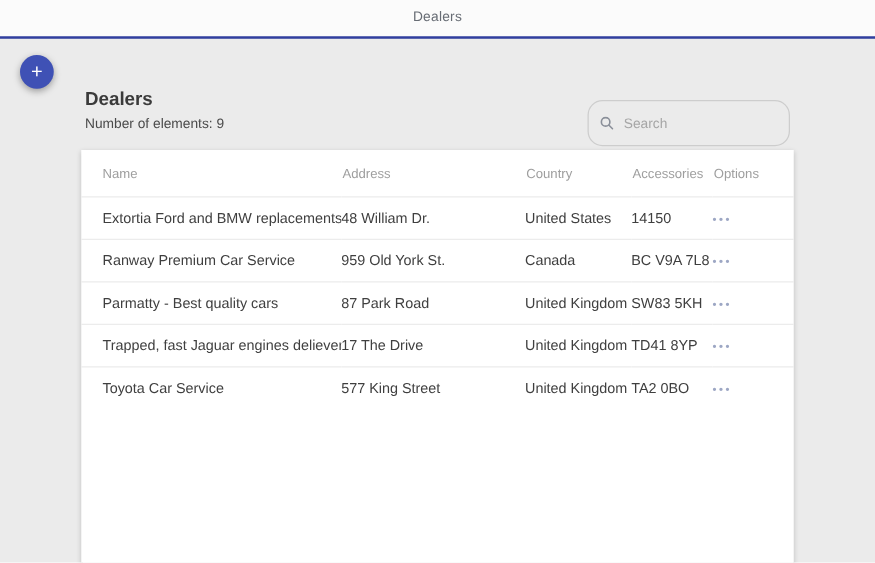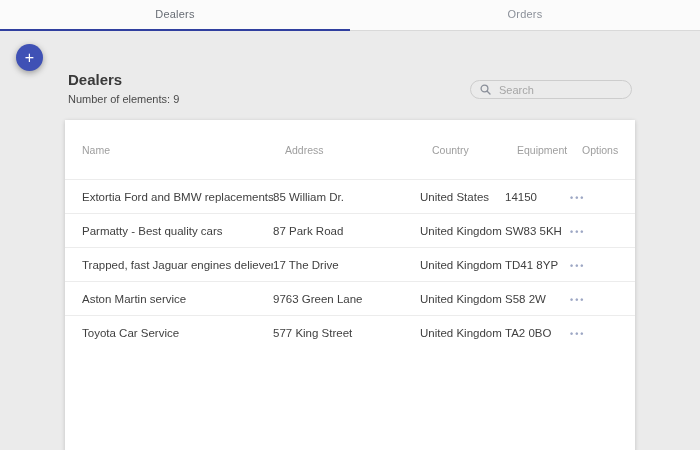--- a/index.html
+++ b/index.html
@@ -18,60 +18,57 @@
     position:absolute; left:16px; top:44px; width:27px; height:27px; border-radius:50%;
     background:#3f51b5; color:#fff; border:none; padding:0;
     font-size:16px; line-height:26px; text-align:center; cursor:pointer;
     box-shadow:0 2px 6px rgba(0,0,0,0.35);
   }
   
   .page-title { position:absolute; left:68px; top:71px; font-size:15px; font-weight:bold; color:#3a3a3a; }
   .page-subtitle { position:absolute; left:68px; top:93px; font-size:11px; color:#4a4a4a; }
   
   .search {
-    position:absolute; left:470px; top:80px; width:162px; height:19px; box-sizing:border-box;
+    position:absolute; left:470px; top:80px; width:162px; height:37px; box-sizing:border-box;
     border:1px solid #cdcdcd; border-radius:12px; display:flex; align-items:center; padding:0 9px;
   }
   .search svg { flex:0 0 auto; margin-right:6px; }
   .search input {
     border:none; background:transparent; outline:none; width:100%;
     font-size:11px; color:#555; font-family:"Liberation Sans", sans-serif;
   }
   .search input::placeholder { color:#a6a6a6; }
   
   .card {
     position:absolute; left:65px; top:120px; width:570px; height:400px;
     background:#fff; box-shadow:0 1px 4px rgba(0,0,0,0.18);
   }
   table { width:100%; border-collapse:collapse; table-layout:fixed; }
   col.c-name{width:208px} col.c-address{width:147px} col.c-country{width:85px} col.c-postal{width:65px} col.c-options{width:65px}
   th {
     height:35px; font-size:10.5px; font-weight:normal; color:#9e9e9e; text-align:left;
-    padding:12px; vertical-align:middle;
+    padding:1px; vertical-align:middle;
   }
   td {
     height:33px; font-size:11.5px; color:#3f3f3f; padding:0; vertical-align:middle;
     border-top:1px solid #ececec; white-space:nowrap; overflow:hidden;
   }
   th:first-child, td:first-child { padding-left:17px; }
   .options-btn {
     background:none; border:none; padding:0; cursor:pointer;
     color:#9da7c4; font-size:9px; letter-spacing:2px; font-weight:bold;
   }
 </style>
 </head>
 <body>
 
 <div class="tabbar">
   <div class="tab active">
     <span>Dealers</span>
     <div class="tab-underline"></div>
-  </div>
-  <div class="tab">
-    <span>Orders</span>
   </div>
 </div>
 
 <button class="fab">
   <span>+</span>
 </button>
 
 <div class="page-title">Dealers</div>
 <div class="page-subtitle">Number of elements: 9</div>
 
@@ -90,54 +87,54 @@
         <col class="c-address">
         <col class="c-country">
         <col class="c-postal">
         <col class="c-options">
     </colgroup>
     <thead>
       <tr>
           <th>Name</th>
           <th>Address</th>
           <th>Country</th>
-          <th>Equipment</th>
+          <th>Accessories</th>
           <th>Options</th>
         </tr>
     </thead>
     <tbody>
         <tr>
           <td>Extortia Ford and BMW replacements</td>
-          <td>85 William Dr.</td>
+          <td>48 William Dr.</td>
           <td>United States</td>
           <td>14150</td>
+          <td><button class="options-btn">•••</button></td>
+        </tr>
+        <tr>
+          <td>Ranway Premium Car Service</td>
+          <td>959 Old York St.</td>
+          <td>Canada</td>
+          <td>BC V9A 7L8</td>
           <td><button class="options-btn">•••</button></td>
         </tr>
         <tr>
           <td>Parmatty - Best quality cars</td>
           <td>87 Park Road</td>
           <td>United Kingdom</td>
           <td>SW83 5KH</td>
           <td><button class="options-btn">•••</button></td>
         </tr>
         <tr>
           <td>Trapped, fast Jaguar engines delievery</td>
           <td>17 The Drive</td>
           <td>United Kingdom</td>
           <td>TD41 8YP</td>
           <td><button class="options-btn">•••</button></td>
         </tr>
         <tr>
-          <td>Aston Martin service</td>
-          <td>9763 Green Lane</td>
-          <td>United Kingdom</td>
-          <td>S58 2W</td>
-          <td><button class="options-btn">•••</button></td>
-        </tr>
-        <tr>
           <td>Toyota Car Service</td>
           <td>577 King Street</td>
           <td>United Kingdom</td>
           <td>TA2 0BO</td>
           <td><button class="options-btn">•••</button></td>
         </tr>
       </tbody>
   </table>
 </div>
 

